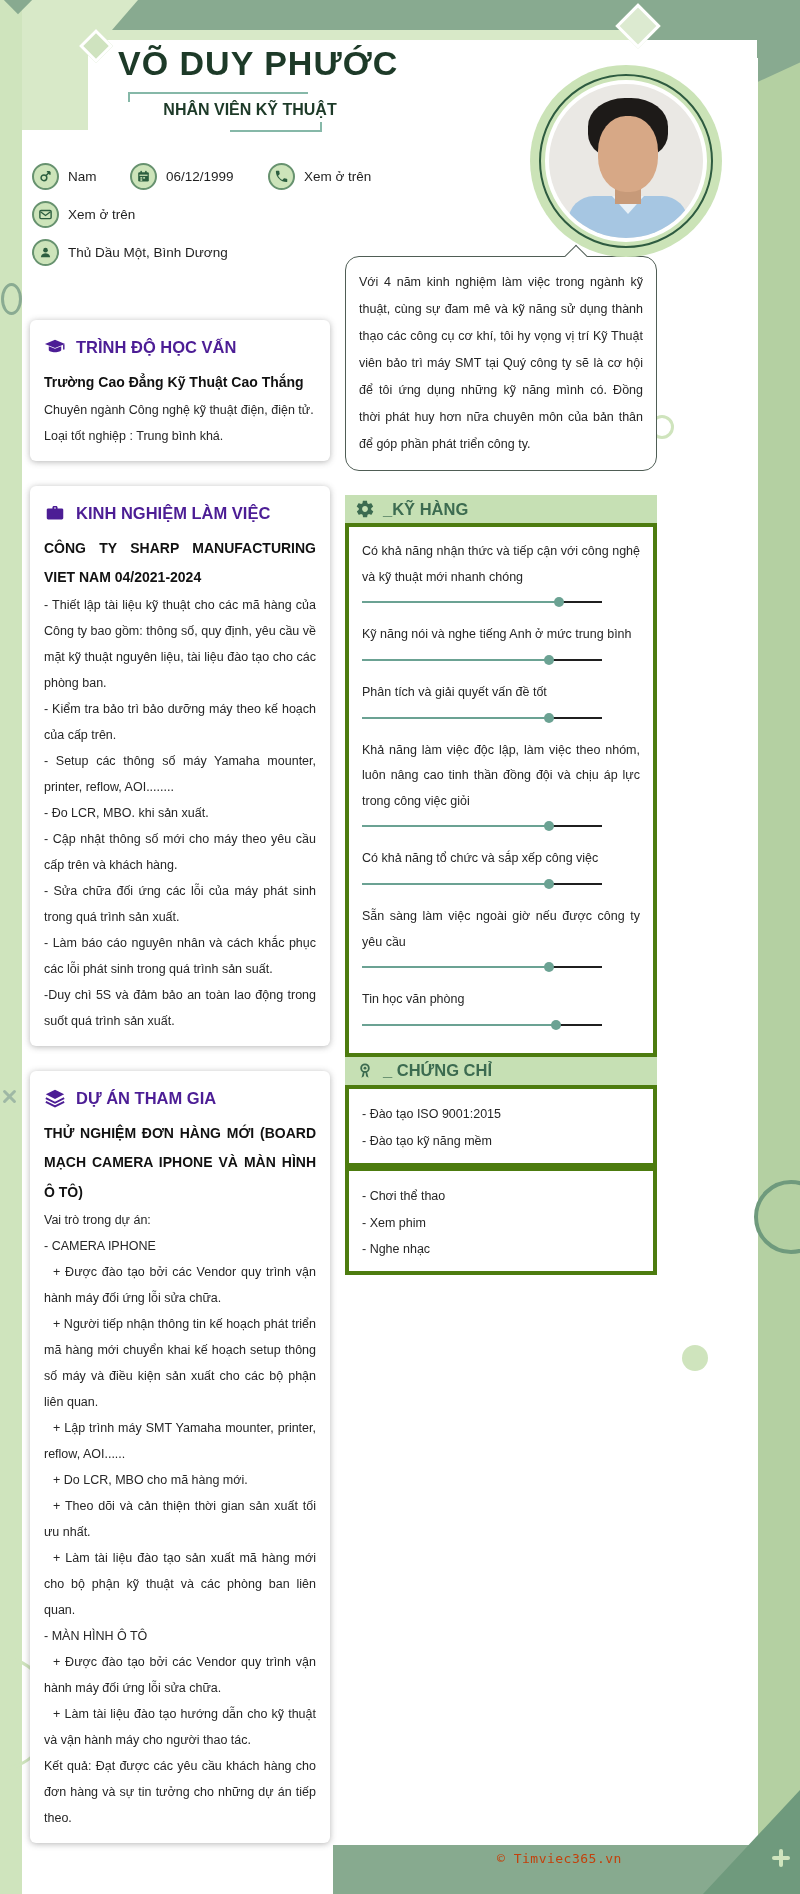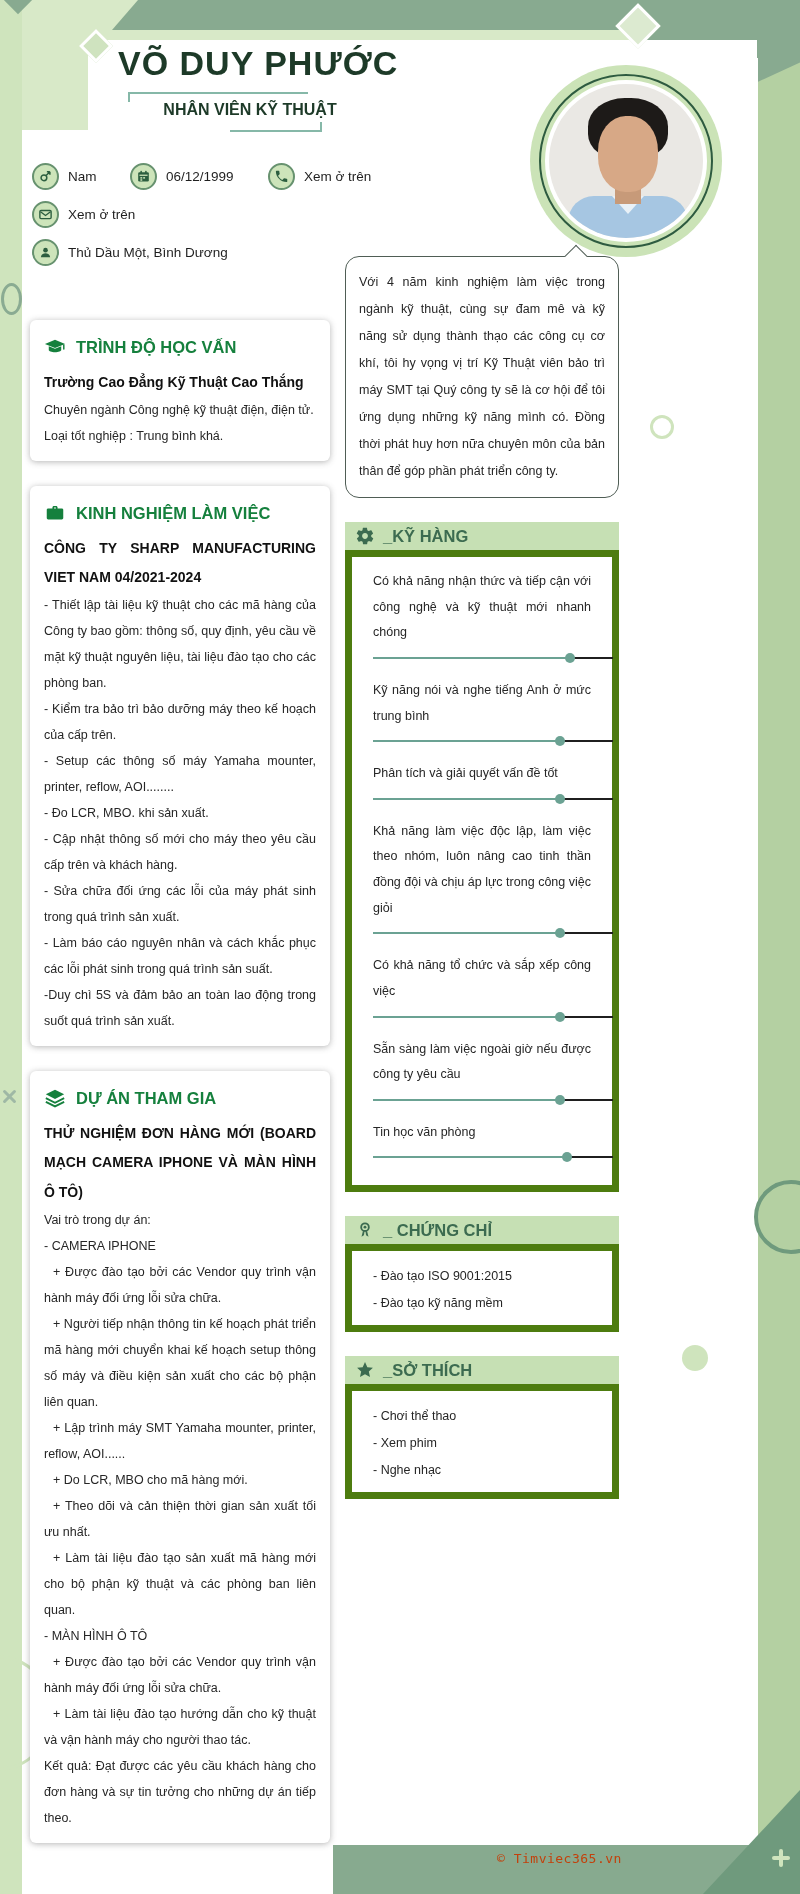--- a/index.html
+++ b/index.html
@@ -49,37 +49,37 @@
   .photo-ring{position:absolute;inset:9px;border:2px solid #2e5b40;border-radius:50%}
   .photo{position:absolute;inset:15px;border-radius:50%;background:#eae8e4;border:4px solid #fff;overflow:hidden}
   .av-hair{position:absolute;left:39px;top:14px;width:80px;height:62px;background:#1d1a18;border-radius:46% 46% 42% 42%}
   .av-face{position:absolute;left:49px;top:32px;width:60px;height:76px;background:#d7a886;border-radius:46%}
   .av-neck{position:absolute;left:66px;top:98px;width:26px;height:22px;background:#c79a79}
   .av-body{position:absolute;left:19px;top:112px;width:120px;height:44px;background:#a6c6e2;border-radius:26px 26px 0 0}
   .av-collar{position:absolute;left:63px;top:112px;width:0;height:0;border-left:16px solid transparent;
         border-right:16px solid transparent;border-top:18px solid #e9f1f7}
   
   .col-left{position:absolute;left:30px;top:320px;width:300px;z-index:2}
-  .col-right{position:absolute;left:345px;top:256px;width:274px;z-index:2}
+  .col-right{position:absolute;left:345px;top:256px;width:312px;z-index:2}
   .card{background:#fff;border-radius:6px;box-shadow:0 1px 6px rgba(90,90,90,.45);
         padding:12px 14px;margin-bottom:25px;box-sizing:border-box}
-  .card-title{display:flex;align-items:center;gap:10px;color:#15803d;font-weight:bold;
+  .card-title{display:flex;align-items:center;gap:10px;color:#4c1d95;font-weight:bold;
         font-size:16.5px;margin:4px 0 10px}
   .card-title svg{width:22px;height:22px;flex:none}
   .b-line{font-weight:bold;color:#111;font-size:14px;line-height:2.08;text-align:justify;margin:0}
   .p-line{font-size:12.5px;line-height:2.08;color:#262626;text-align:justify;margin:0}
   .ti{text-indent:9px}
   .intro-box{position:relative;border:1.5px solid #4f5d55;border-radius:14px;padding:12px 13px;
         font-size:12.5px;line-height:2.16;text-align:justify;background:#fff;margin-bottom:24px}
   .intro-tail{position:absolute;left:222px;top:-9px;width:15px;height:15px;background:#fff;
         border-left:1.5px solid #4f5d55;border-top:1.5px solid #4f5d55;transform:rotate(45deg)}
   .band{display:flex;align-items:center;gap:8px;background:#c6e0b4;color:#3c6b50;font-weight:bold;
         font-size:16.5px;padding:4px 10px;box-sizing:border-box}
   .band svg{width:20px;height:20px;flex:none}
-  .gbox{border:7px solid #4d7c0f;background:#fff;padding:12px 21px 8px;margin-bottom:24px}
+  .gbox{border:4px solid #4d7c0f;background:#fff;padding:12px 13px 8px;}
   .skill{margin-bottom:13px}
   .skill-label{font-size:12.5px;line-height:2.05;text-align:justify}
   .slider{position:relative;width:240px;height:13px;margin-top:6px}
   .slider .track{position:absolute;left:0;top:5px;width:100%;height:2px;
         background:linear-gradient(to right,#6ba293 var(--level,80%),#1f1f1f var(--level,80%))}
   .knob{position:absolute;top:1px;left:calc(var(--level,80%) - 5px);width:10px;height:10px;
         border-radius:50%;background:#6ba293}
   .simple-item{font-size:12.5px;line-height:2.15;margin:0}
   
   .footer-band{position:absolute;left:333px;top:1845px;width:467px;height:49px;background:#87aa8f;z-index:3}
@@ -304,26 +304,20 @@
         <path d="M9.6 13 7.8 20l2.9-1.6.7-4.6z" fill="currentColor"></path>
         <path d="M14.4 13l1.8 7-2.9-1.6-.7-4.6z" fill="currentColor"></path>
       </svg>
     <span>_ CHỨNG CHỈ</span>
   </div>
   <div class="gbox">
     <p class="simple-item">- Đào tạo ISO 9001:2015</p>
     <p class="simple-item">- Đào tạo kỹ năng mềm</p>
   </div>
 
-  <div class="band">
-    <svg viewBox="0 0 24 24">
-        <polygon points="12,2.5 14.8,8.6 21.5,9.4 16.6,13.9 18,20.5 12,17.2 6,20.5 7.4,13.9 2.5,9.4 9.2,8.6" fill="currentColor"></polygon>
-      </svg>
-    <span>_SỞ THÍCH</span>
-  </div>
   <div class="gbox">
     <p class="simple-item">- Chơi thể thao</p>
     <p class="simple-item">- Xem phim</p>
     <p class="simple-item">- Nghe nhạc</p>
   </div>
 </div>
 
 <div class="deco ring-left" style="left:1px;top:283px"></div>
 <div class="deco xmark" style="left:1px;top:1088px;width:17px;height:17px">
     <span></span>

